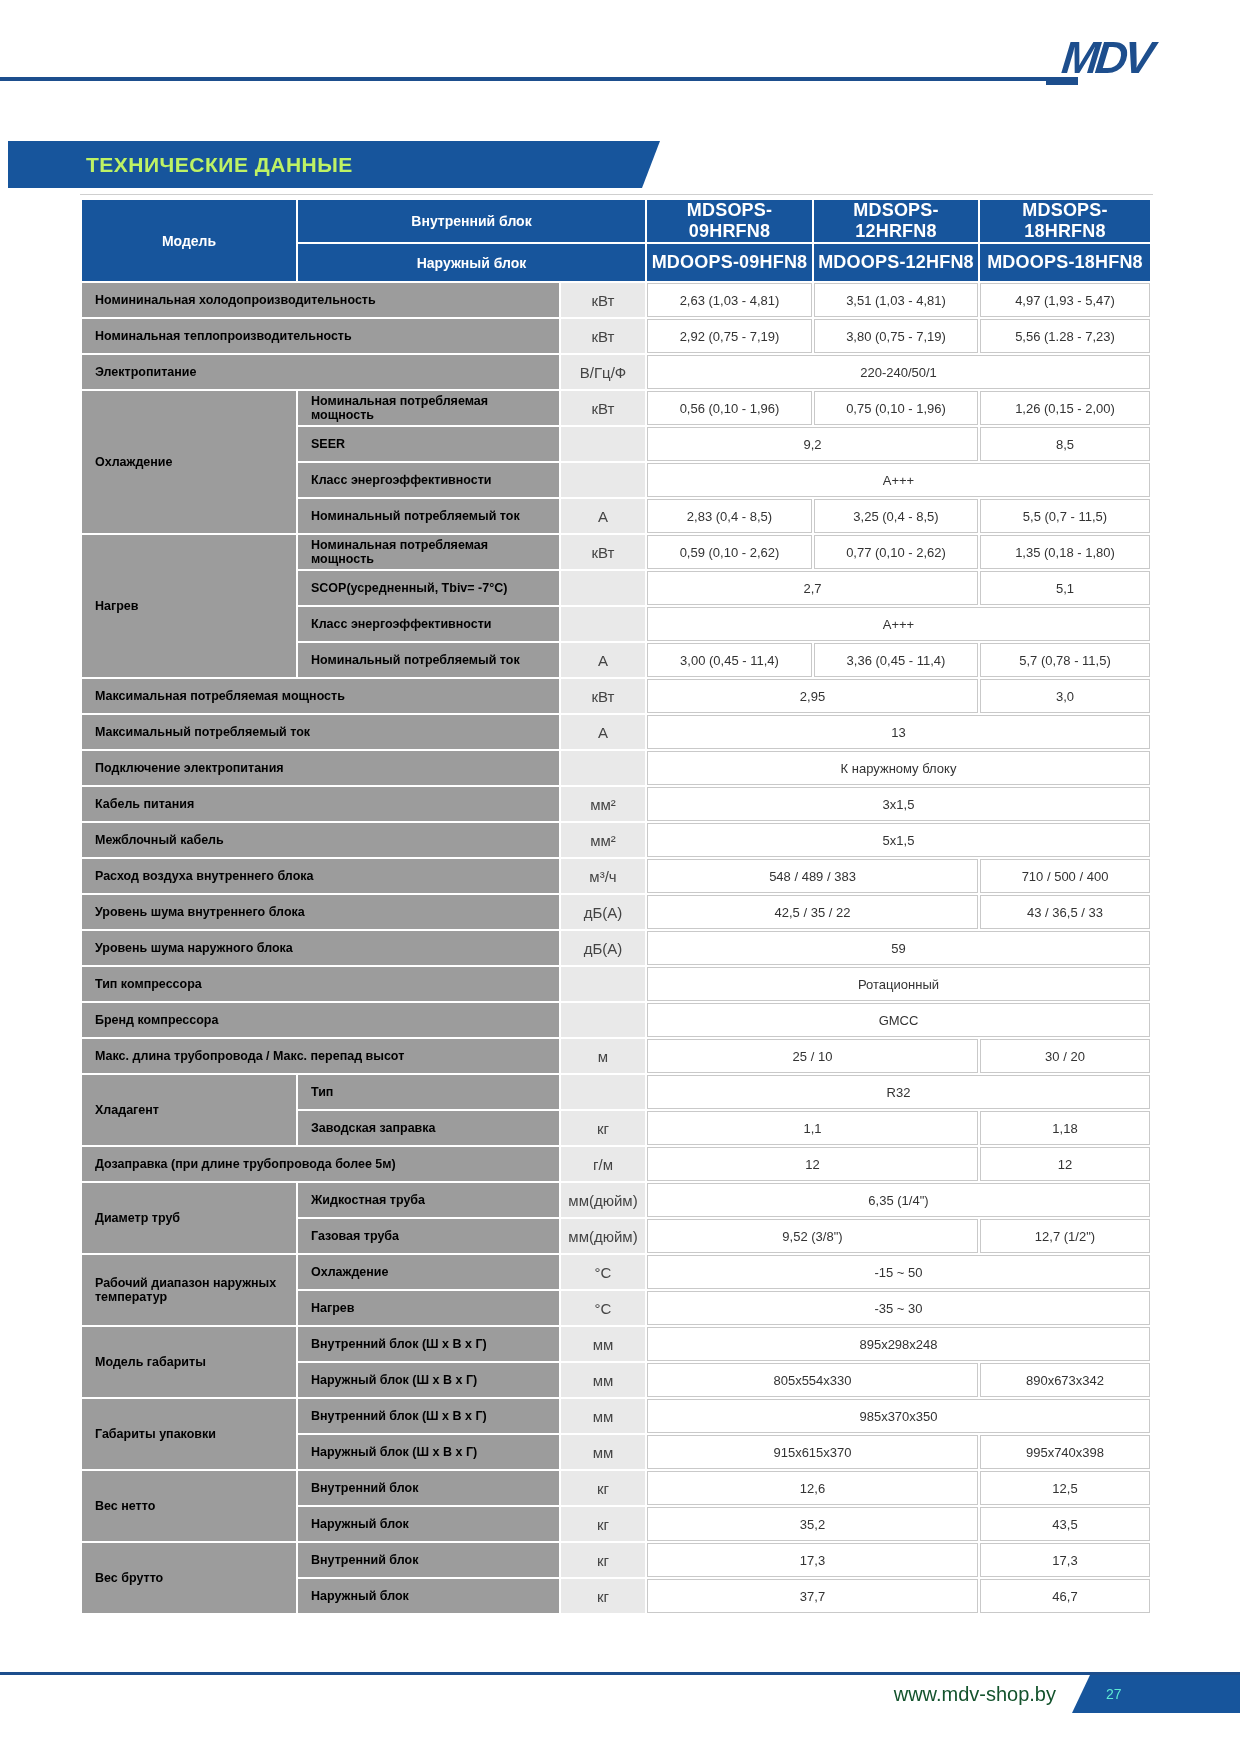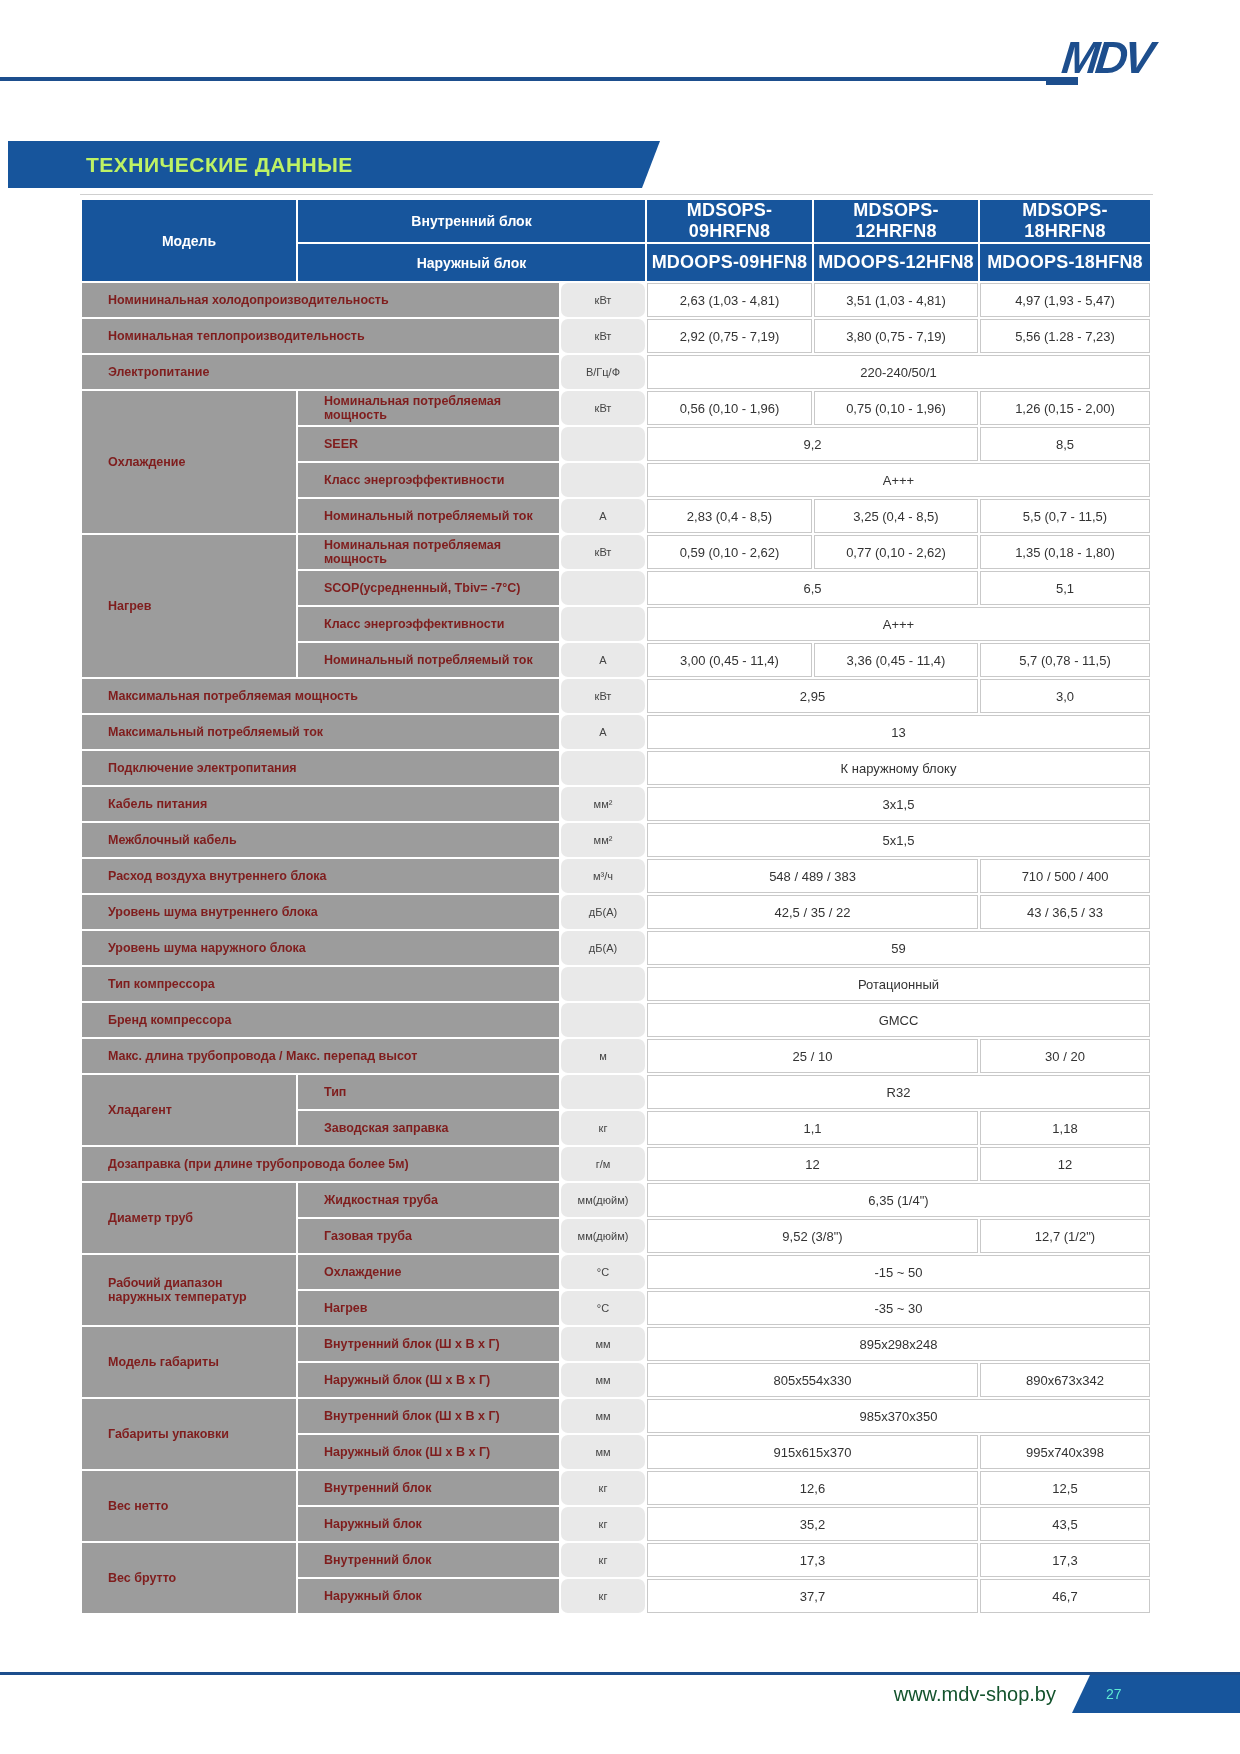--- a/index.html
+++ b/index.html
@@ -40,24 +40,24 @@
     border-collapse:separate;border-spacing:2px;table-layout:fixed;
   }
   table.spec th,table.spec td{overflow:hidden;vertical-align:middle;}
   thead th{
     background:var(--brand-blue);color:#fff;height:37px;
     font-size:14px;font-weight:bold;text-align:center;padding:0 4px;
   }
   thead th.th-model{font-size:18px;letter-spacing:.2px;}
   tbody td{height:34px;font-size:13px;text-align:center;padding:0 6px;color:#333;}
   td.cell-group,td.cell-label{
-    background:var(--label-gray);color:#7f1d1d;text-align:left;
-    padding:0 8px 0 26px;font-weight:bold;font-size:12.5px;line-height:1.15;
-  }
-  td.cell-unit{background:var(--unit-gray);color:#444;font-size:11px;padding:0 2px;border-radius:7px;}
+    background:var(--label-gray);color:#000000;text-align:left;
+    padding:0 8px 0 13px;font-weight:bold;font-size:12.5px;line-height:1.15;
+  }
+  td.cell-unit{background:var(--unit-gray);color:#444;font-size:15px;padding:0 2px;}
   td.cell-value{background:#fff;border:1px solid var(--border-gray);}
   
   .footer-rule{position:absolute;left:0;top:1672px;width:1240px;height:3px;background:var(--logo-blue);}
   .footer-site{
     position:absolute;top:1675px;right:184px;height:38px;
     display:flex;align-items:center;color:#14532d;font-size:20px;
   }
   .footer-banner{
     position:absolute;left:1072px;top:1675px;width:168px;height:38px;
     background:var(--brand-blue);
@@ -152,21 +152,21 @@
         <td class="cell-group" rowspan="4">Нагрев</td>
         <td class="cell-label">Номинальная потребляемая мощность</td>
         <td class="cell-unit">кВт</td>
         <td class="cell-value">0,59 (0,10 - 2,62)</td>
         <td class="cell-value">0,77 (0,10 - 2,62)</td>
         <td class="cell-value">1,35 (0,18 - 1,80)</td>
       </tr>
       <tr>
         <td class="cell-label">SCOP(усредненный, Tbiv= -7°С)</td>
         <td class="cell-unit"></td>
-        <td class="cell-value" colspan="2">6,5</td>
+        <td class="cell-value" colspan="2">2,7</td>
         <td class="cell-value">5,1</td>
       </tr>
       <tr>
         <td class="cell-label">Класс энергоэффективности</td>
         <td class="cell-unit"></td>
         <td class="cell-value" colspan="3">А+++</td>
       </tr>
       <tr>
         <td class="cell-label">Номинальный потребляемый ток</td>
         <td class="cell-unit">А</td>

